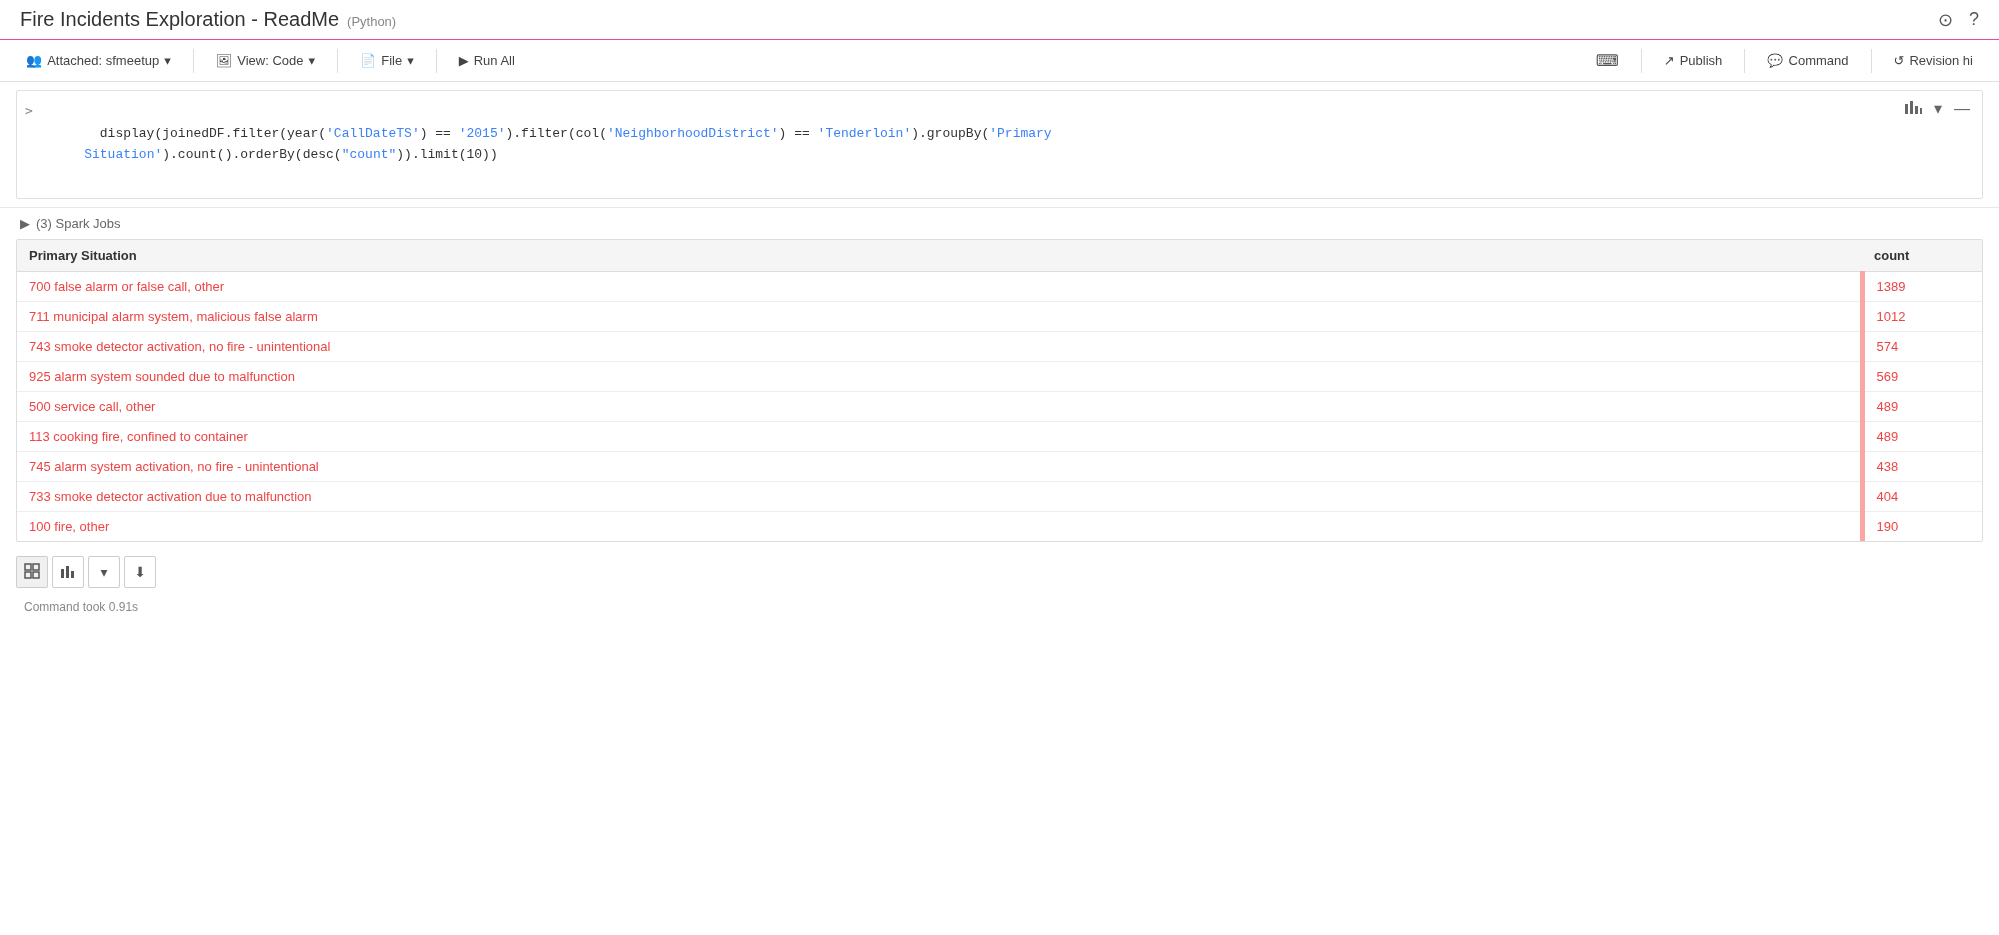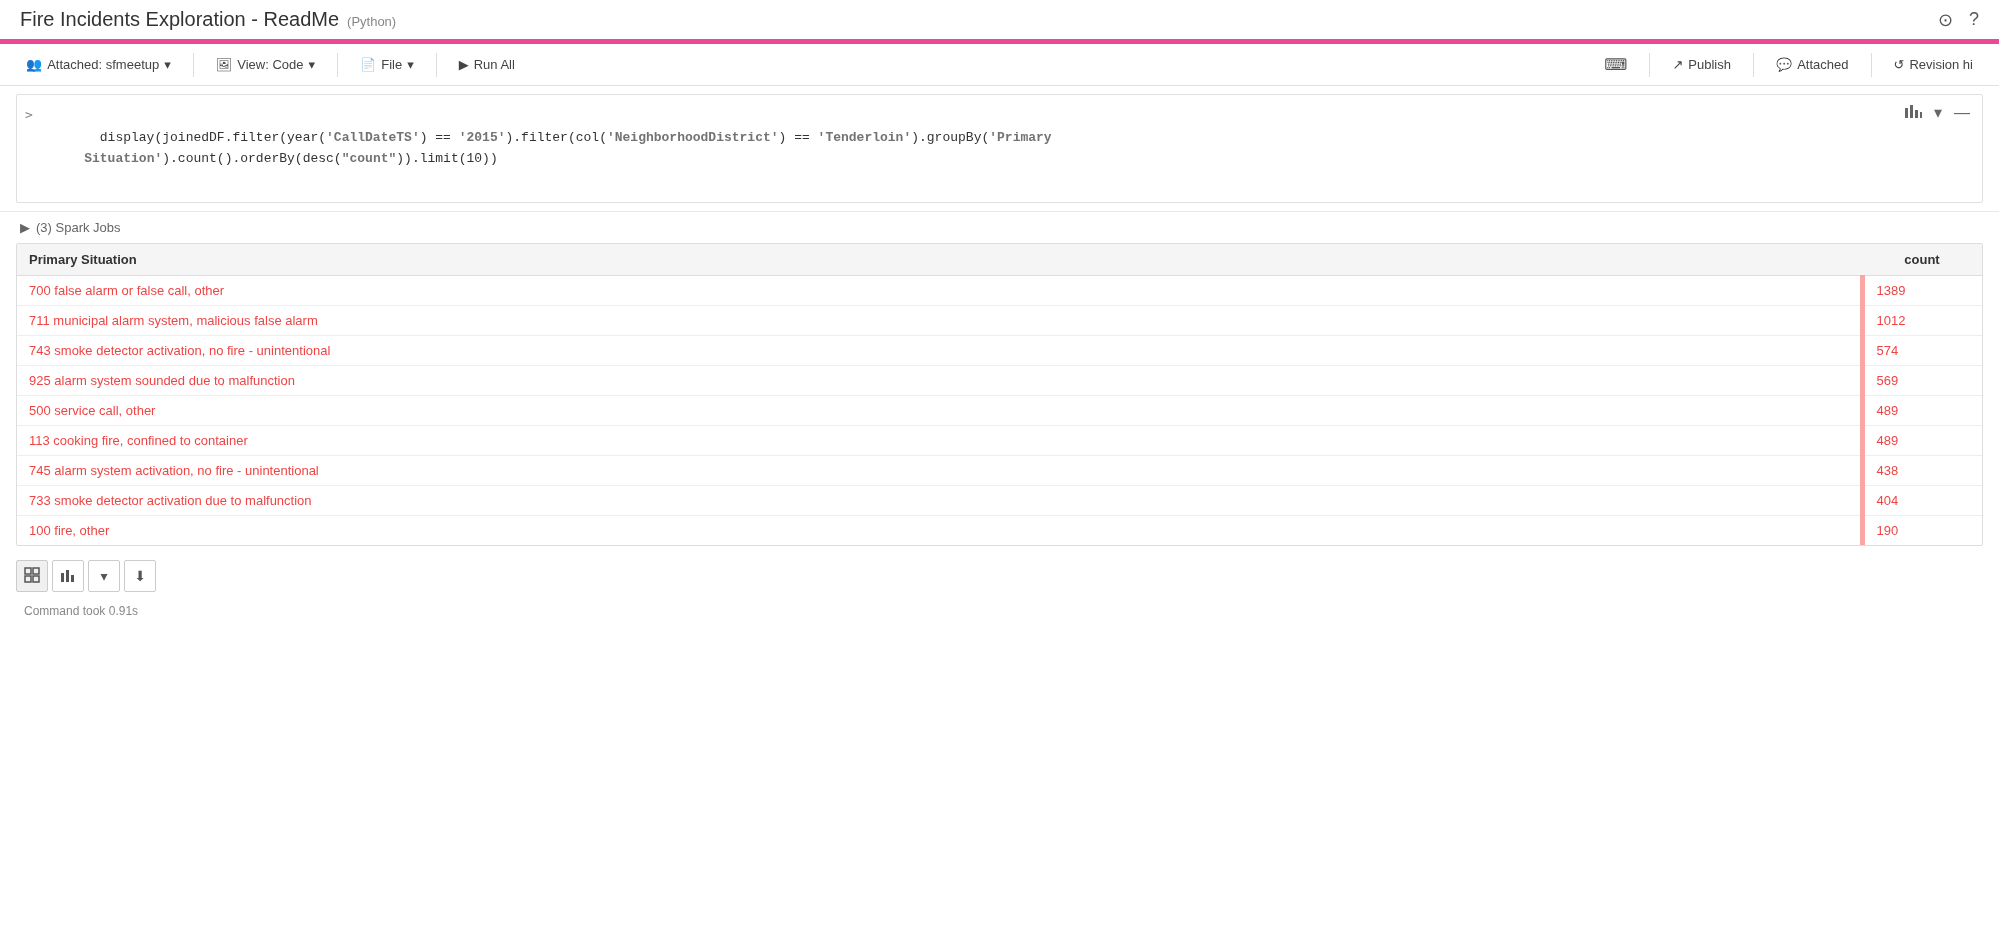--- a/index.html
+++ b/index.html
@@ -9,21 +9,21 @@
       background: #fff;
       color: #333;
     }
 
     
     .title-bar {
       display: flex;
       align-items: center;
       justify-content: space-between;
       padding: 8px 20px;
-      border-bottom: 5px solid #ec4899;
+      border-bottom: 1px solid #ec4899;
       background: #fff;
     }
     .title-left {
       display: flex;
       align-items: baseline;
       gap: 8px;
     }
     .title-text {
       font-size: 20px;
       font-weight: 400;
@@ -137,21 +137,21 @@
       gap: 4px;
     }
     .cell-toolbar-btn {
       background: none;
       border: none;
       cursor: pointer;
       color: #666;
       font-size: 16px;
       padding: 2px 4px;
     }
-    .kw-string { color: #737373; font-weight: bold; }
+    .kw-string { color: #3b82f6; }
     .kw-normal { color: #333; }
 
     
     .spark-jobs {
       padding: 8px 20px;
       color: #666;
       font-size: 13px;
       display: flex;
       align-items: center;
       gap: 6px;
@@ -175,21 +175,21 @@
       margin-top: 23px;
     }
     th {
       text-align: left;
       padding: 8px 12px;
       font-weight: 600;
       color: #333;
       border-bottom: 1px solid #ddd;
     }
     th.col-count {
-      text-align: center;
+      text-align: left;
       width: 120px;
     }
     td {
       padding: 7px 12px;
       border-bottom: 1px solid #eee;
       color: #ef4444;
     }
     td.col-count {
       text-align: left;
       width: 120px;
@@ -273,21 +273,21 @@
       <span>⌨</span>
     </button>
     <div class="toolbar-separator"></div>
     <button class="toolbar-btn">
       <span>↗</span>
       <span>Publish</span>
     </button>
     <div class="toolbar-separator"></div>
     <button class="toolbar-btn">
       <span>💬</span>
-      <span>Attached</span>
+      <span>Command</span>
     </button>
     <div class="toolbar-separator"></div>
     <button class="toolbar-btn">
       <span>↺</span>
       <span>Revision hi</span>
     </button>
   </div>
 </div>
 
 <div class="cell-container">

